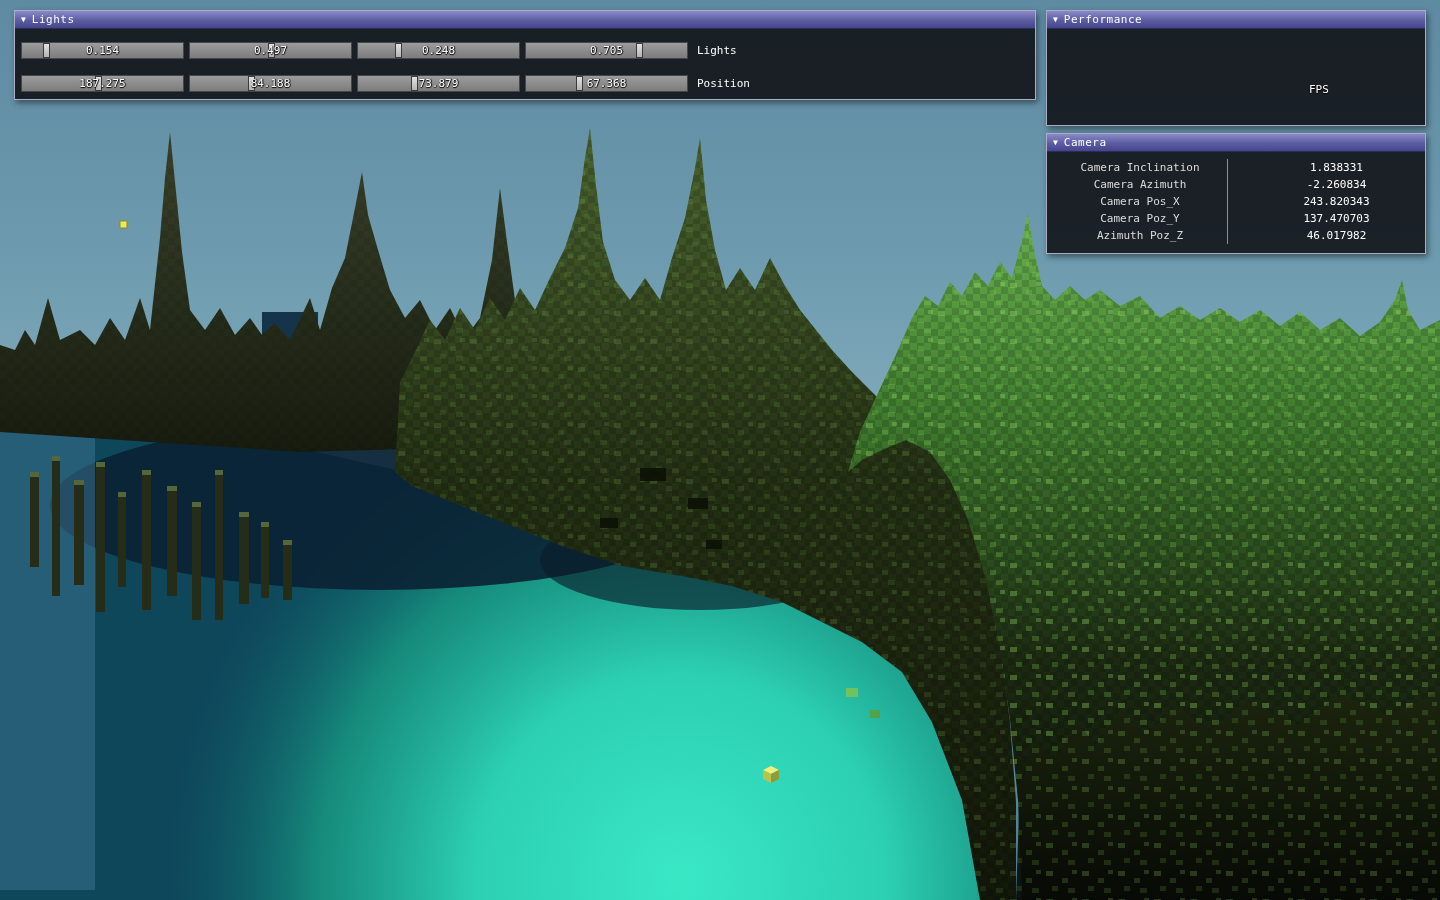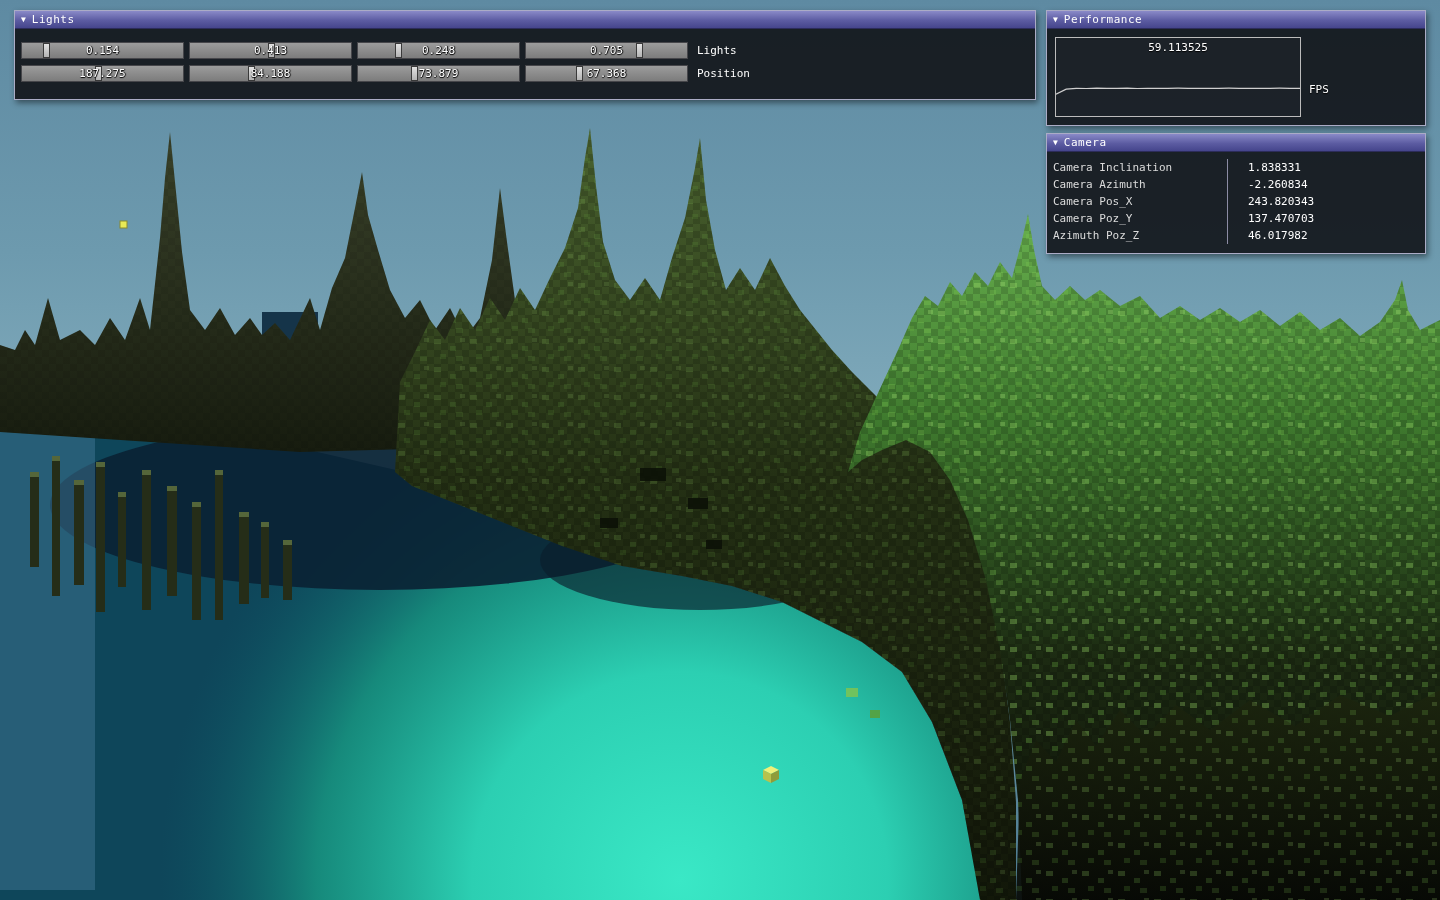--- a/index.html
+++ b/index.html
@@ -27,21 +27,21 @@
     padding:0 6px;
     cursor:pointer;
   }
   .tri { color:#fff; font-size:8px; line-height:1; }
   .panel-title { color:#fff; letter-spacing:.5px; }
   .panel-body { background:rgba(13,13,16,.86); position:relative; }
 
   
   .panel-lights { left:14px; top:10px; width:1022px; }
   .panel-lights .panel-body { height:70px; padding:13px 6px 0 6px; }
-  .slider-row { display:flex; gap:5px; height:17px; margin-bottom:6px; align-items:center; }
+  .slider-row { display:flex; gap:5px; height:17px; margin-bottom:16px; align-items:center; }
   .slider {
     position:relative; width:163px; height:17px;
     background:linear-gradient(180deg,#9c9c9c,#7c7c7c);
     border:1px solid #46464a;
     cursor:pointer;
   }
   .slider-handle {
     position:absolute; top:0; width:7px; height:100%;
     background:linear-gradient(180deg,#e2e2e2,#b4b4b4);
     border:1px solid #3a3a3a;
@@ -63,21 +63,21 @@
   .fps-graph svg { position:absolute; left:0; bottom:0; width:244px; height:78px; }
   .fps-value {
     position:absolute; top:3px; left:0; width:100%; text-align:center;
     color:#fff; text-shadow:0 1px 1px #000;
   }
   .fps-label { position:absolute; left:262px; top:11px; color:#fff; text-shadow:0 1px 1px #000;margin-top:43px; }
 
   
   .panel-camera { left:1046px; top:133px; width:380px; }
   .panel-camera .panel-body { height:101px; padding-top:7px; }
-  .cam-row { display:flex; height:17px; line-height:17px; }
+  .cam-row { display:flex; height:17px; line-height:17px;text-align:center; }
   .cam-label { width:180px; padding-left:6px; color:#dcdcdc; white-space:pre; }
   .cam-value { flex:1; border-left:1px solid #8c8ca4; padding-left:20px; color:#fff; }
 </style>
 </head>
 <body>
 
 <div class="scene">
 <svg viewBox="0 0 1440 900" xmlns="http://www.w3.org/2000/svg">
   <defs>
     <linearGradient id="gLeft" gradientUnits="userSpaceOnUse" x1="0" y1="130" x2="0" y2="450">
@@ -201,21 +201,21 @@
     <span class="panel-title">Lights</span>
   </div>
   <div class="panel-body">
     <div class="slider-row">
       <div class="slider">
         <div class="slider-handle" style="left: calc(15% - 3px);"></div>
         <span class="slider-value">0.154</span>
       </div>
       <div class="slider">
         <div class="slider-handle" style="left: calc(50% - 3px);"></div>
-        <span class="slider-value">0.413</span>
+        <span class="slider-value">0.497</span>
       </div>
       <div class="slider">
         <div class="slider-handle" style="left: calc(25% - 3px);"></div>
         <span class="slider-value">0.248</span>
       </div>
       <div class="slider">
         <div class="slider-handle" style="left: calc(70% - 3px);"></div>
         <span class="slider-value">0.705</span>
       </div>
       <span class="row-label">Lights</span>
@@ -241,26 +241,20 @@
     </div>
   </div>
 </div>
 
 <div class="panel panel-performance">
   <div class="panel-header">
     <span class="tri">▼</span>
     <span class="panel-title">Performance</span>
   </div>
   <div class="panel-body">
-    <div class="fps-graph">
-      <svg id="fps-spark" viewBox="0 0 244 78">
-          <polyline points="0.0,56.2 10.2,51.1 20.3,50.3 30.5,50.5 40.7,50.2 50.8,50.4 61.0,50.3 71.2,50.2 81.3,50.5 91.5,50.3 101.7,50.3 111.8,50.3 122.0,50.2 132.2,50.3 142.3,50.4 152.5,50.3 162.7,50.3 172.8,50.2 183.0,50.3 193.2,50.3 203.3,50.3 213.5,50.3 223.7,50.2 233.8,50.3 244.0,50.3" fill="none" stroke="#cfcfcf" stroke-width="1.2"></polyline>
-        </svg>
-      <span class="fps-value">59.113525</span>
-    </div>
     <span class="fps-label">FPS</span>
   </div>
 </div>
 
 <div class="panel panel-camera">
   <div class="panel-header">
     <span class="tri">▼</span>
     <span class="panel-title">Camera</span>
   </div>
   <div class="panel-body">

